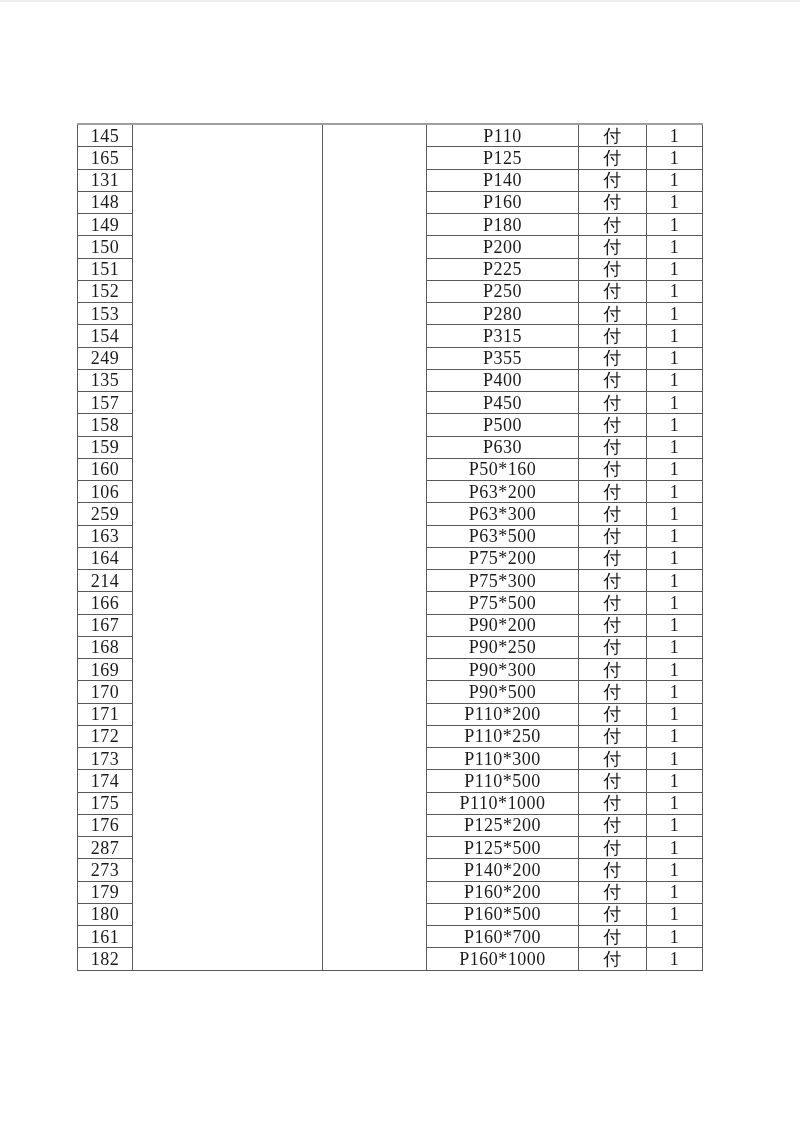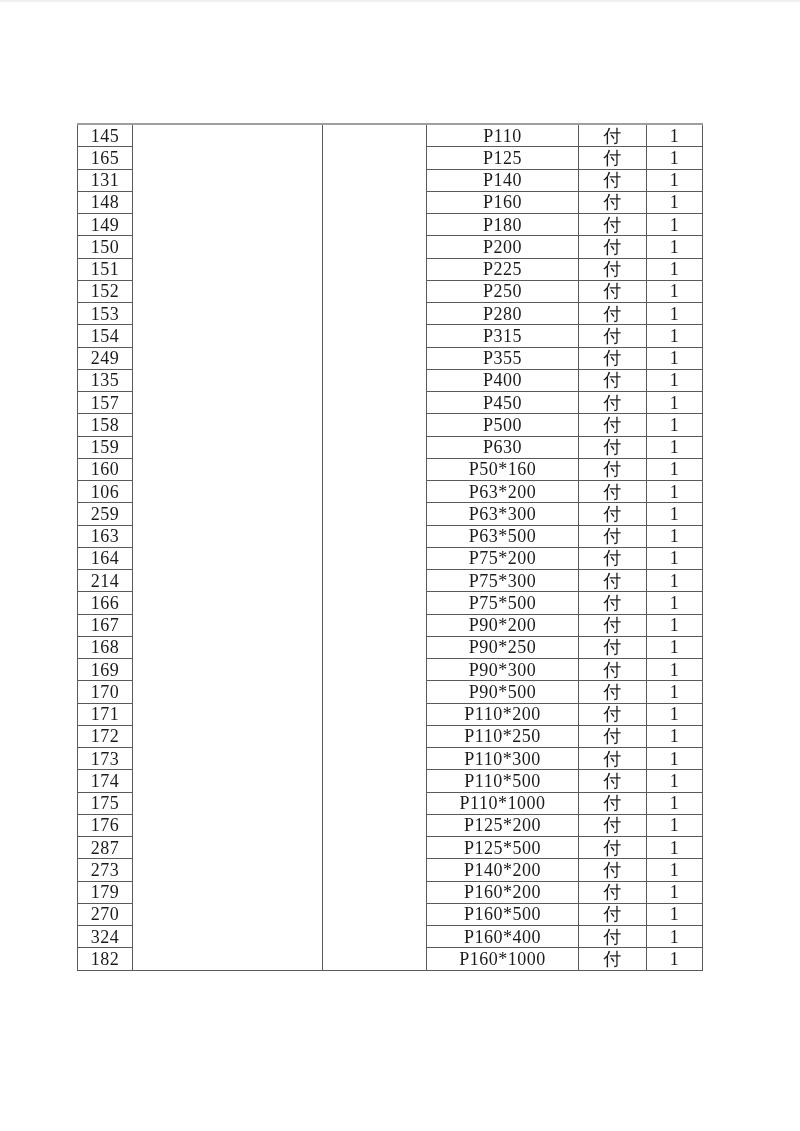--- a/index.html
+++ b/index.html
@@ -266,28 +266,28 @@
         <td>付</td>
         <td>1</td>
       </tr>
       <tr>
         <td>179</td>
         <td>P160*200</td>
         <td>付</td>
         <td>1</td>
       </tr>
       <tr>
-        <td>270</td>
+        <td>180</td>
         <td>P160*500</td>
         <td>付</td>
         <td>1</td>
       </tr>
       <tr>
-        <td>324</td>
-        <td>P160*400</td>
+        <td>161</td>
+        <td>P160*700</td>
         <td>付</td>
         <td>1</td>
       </tr>
       <tr>
         <td>182</td>
         <td>P160*1000</td>
         <td>付</td>
         <td>1</td>
       </tr>
     </tbody>

